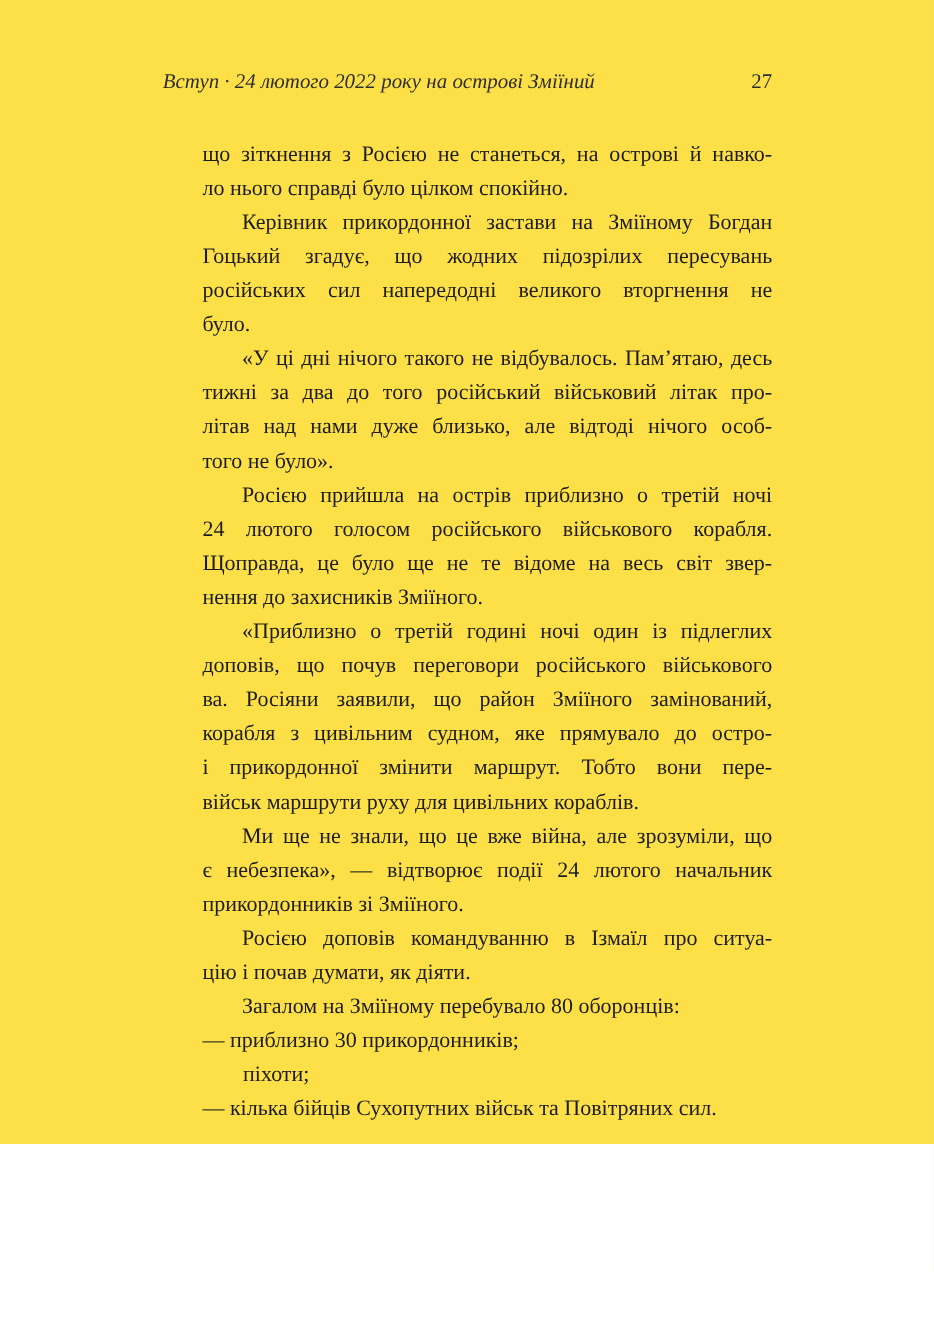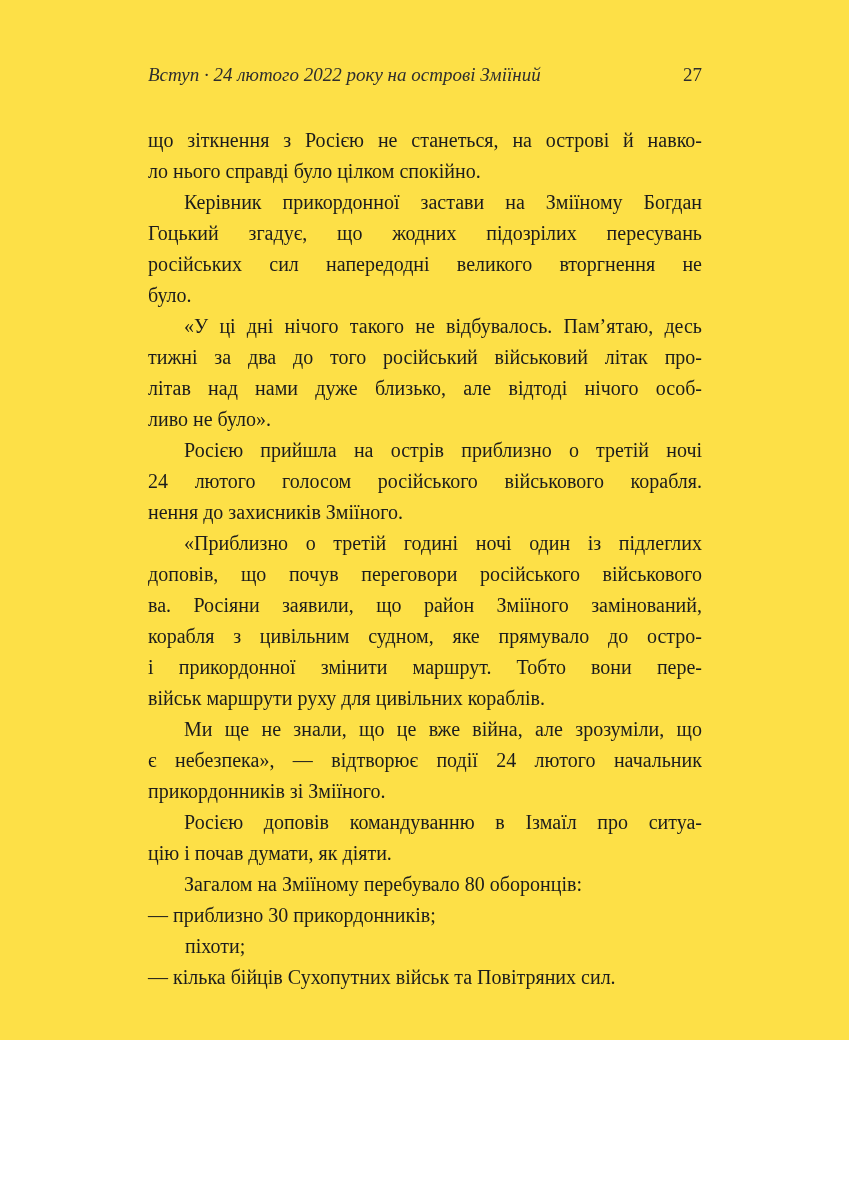--- a/index.html
+++ b/index.html
@@ -27,21 +27,21 @@
   .running-header .pnum { font-style: normal; }
   .body-text {
     position: absolute;
     left: 148px;
     top: 125px;
     width: 554px;
     font-size: 20px;
     line-height: 31px;
   }
   .para { margin: 0; }
-  .line { text-align: left; }
+  .line { text-align: left; margin-left: 36px; }
   .line.just { text-align: justify; text-align-last: justify; }
   .line.ind { padding-left: 36px; }
   .line.hangind { padding-left: 37px; }
 </style>
 </head>
 <body>
 
 <div class="page">
   <div class="running-header">
     <span class="htext">Вступ · 24 лютого 2022 року на острові Зміїний</span>
@@ -55,25 +55,26 @@
       <div class="para">
         <div class="line just ind">Керівник прикордонної застави на Зміїному Богдан</div>
         <div class="line just">Гоцький згадує, що жодних підозрілих пересувань</div>
         <div class="line just">російських сил напередодні великого вторгнення не</div>
         <div class="line">було.</div>
       </div>
       <div class="para">
         <div class="line just ind">«У ці дні нічого такого не відбувалось. Пам’ятаю, десь</div>
         <div class="line just">тижні за два до того російський військовий літак про-</div>
         <div class="line just">літав над нами дуже близько, але відтоді нічого особ-</div>
-        <div class="line">ливо не було».</div>
+        <div class="line">того не було».</div>
       </div>
       <div class="para">
         <div class="line just ind">Росією прийшла на острів приблизно о третій ночі</div>
         <div class="line just">24 лютого голосом російського військового корабля.</div>
+        <div class="line just">Щоправда, це було ще не те відоме на весь світ звер-</div>
         <div class="line">нення до захисників Зміїного.</div>
       </div>
       <div class="para">
         <div class="line just ind">«Приблизно о третій годині ночі один із підлеглих</div>
         <div class="line just">доповів, що почув переговори російського військового</div>
         <div class="line just">ва. Росіяни заявили, що район Зміїного замінований,</div>
         <div class="line just">корабля з цивільним судном, яке прямувало до остро-</div>
         <div class="line just">і прикордонної змінити маршрут. Тобто вони пере-</div>
         <div class="line">військ маршрути руху для цивільних кораблів.</div>
       </div>

